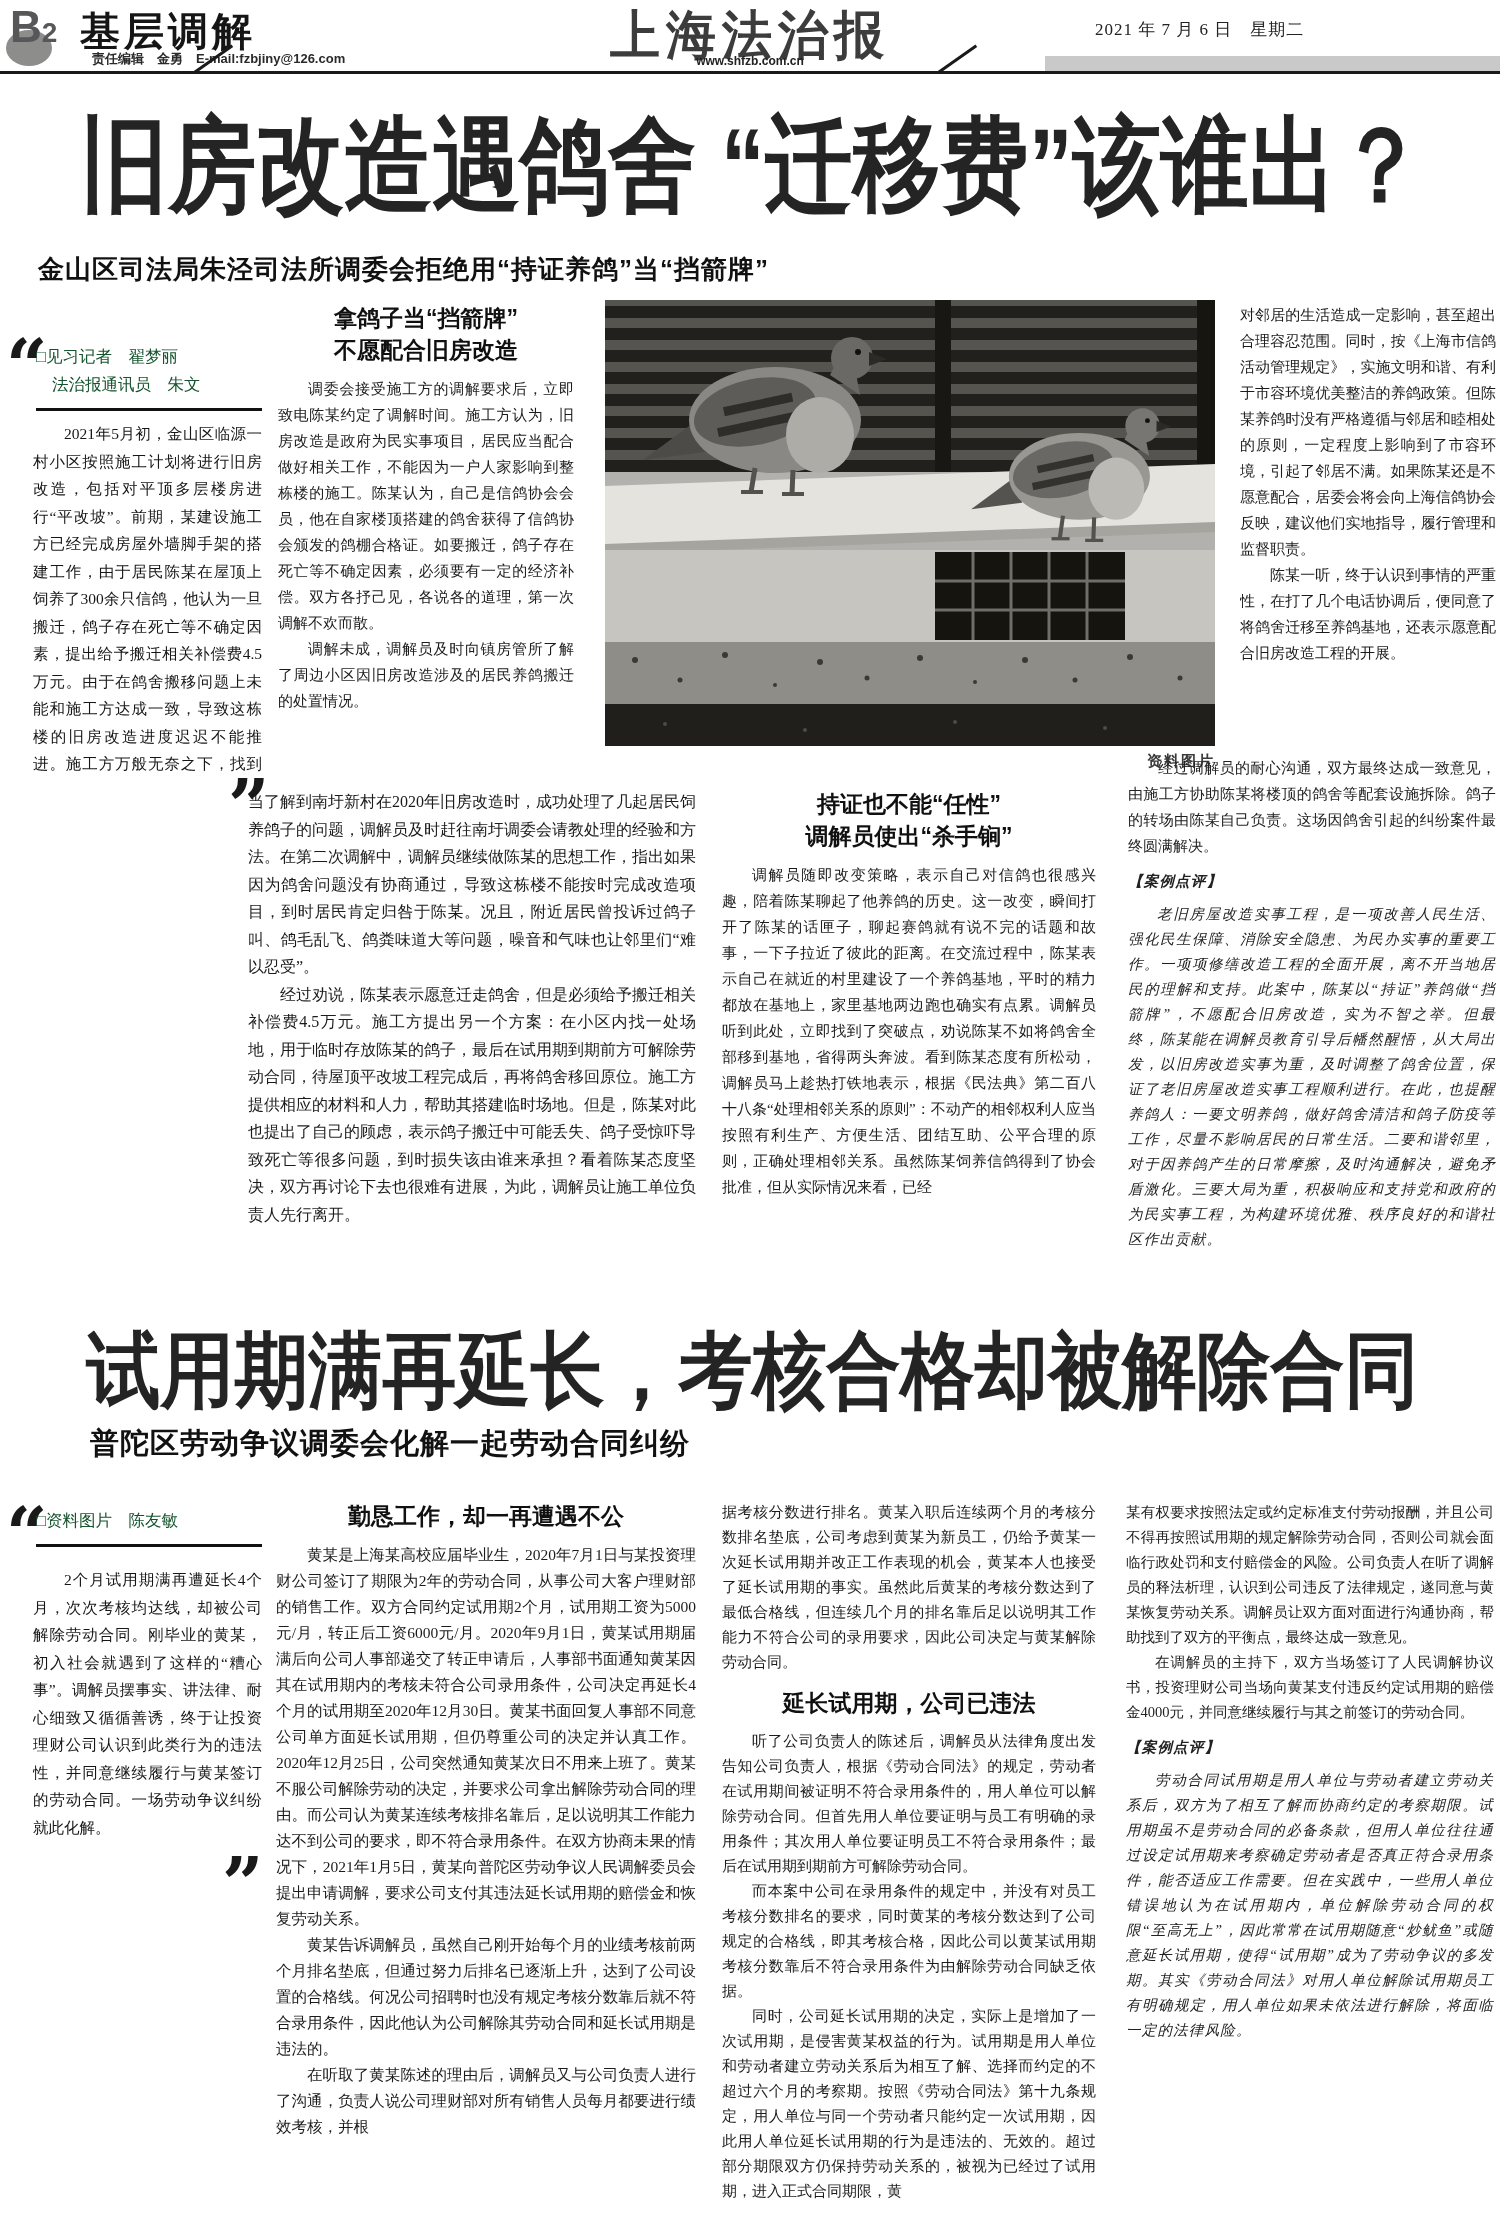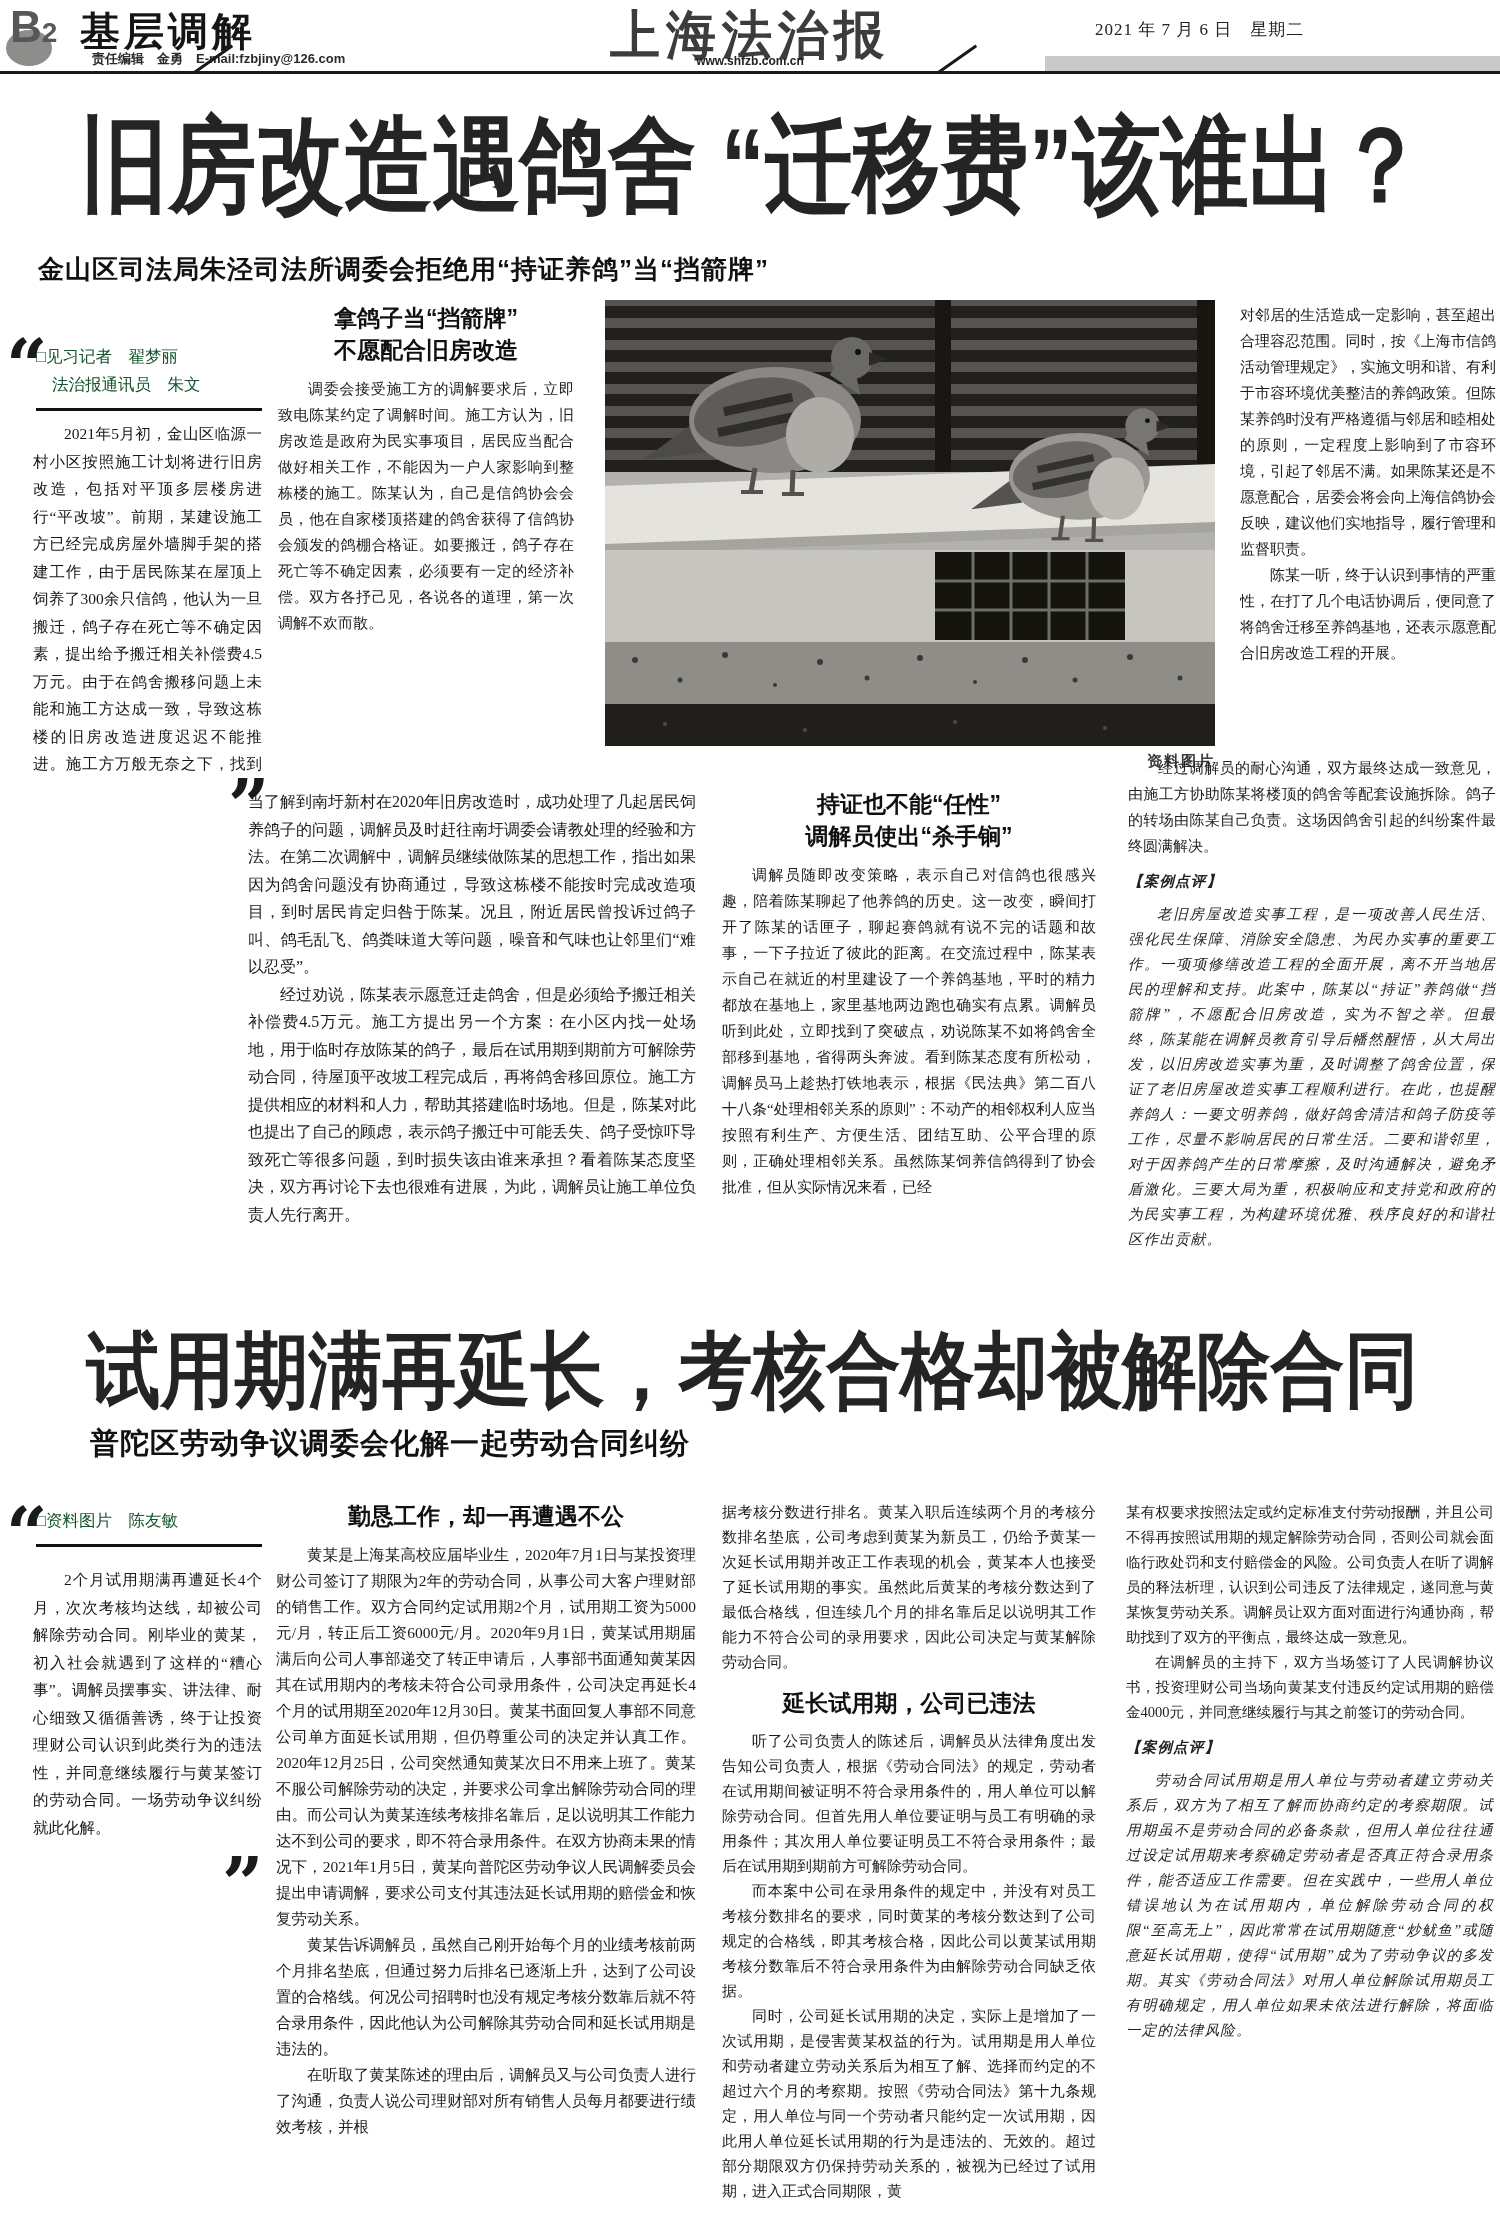--- a/index.html
+++ b/index.html
@@ -83,20 +83,21 @@
   <div class="quote-para clip" style="left:33px; top:420px; width:229px; height:360px;">
     <p>2021年5月初，金山区临源一村小区按照施工计划将进行旧房改造，包括对平顶多层楼房进行“平改坡”。前期，某建设施工方已经完成房屋外墙脚手架的搭建工作，由于居民陈某在屋顶上饲养了300余只信鸽，他认为一旦搬迁，鸽子存在死亡等不确定因素，提出给予搬迁相关补偿费4.5万元。由于在鸽舍搬移问题上未能和施工方达成一致，导致这栋楼的旧房改造进度迟迟不能推进。施工方万般无奈之下，找到金山区司法局朱泾司法所临东调委会要求进行调解。</p>
   </div>
   <div class="bigquote" style="left:228px; top:770px;">”</div>
 </div>
 
 <div class="col clip" style="left:278px; top:302px; width:296px; height:478px;">
   <p class="col-subhead" style="margin-bottom:0;">拿鸽子当“挡箭牌”</p>
   <p class="col-subhead">不愿配合旧房改造</p>
   <p>调委会接受施工方的调解要求后，立即致电陈某约定了调解时间。施工方认为，旧房改造是政府为民实事项目，居民应当配合做好相关工作，不能因为一户人家影响到整栋楼的施工。陈某认为，自己是信鸽协会会员，他在自家楼顶搭建的鸽舍获得了信鸽协会颁发的鸽棚合格证。如要搬迁，鸽子存在死亡等不确定因素，必须要有一定的经济补偿。双方各抒己见，各说各的道理，第一次调解不欢而散。</p>
+  <p>调解未成，调解员及时向镇房管所了解了周边小区因旧房改造涉及的居民养鸽搬迁的处置情况。</p>
 </div>
 
 <div class="photo-frame">
   <svg width="610" height="446" viewBox="0 0 610 446">
     <rect x="0" y="0" width="610" height="446" fill="#b2b1ad"></rect>
     <rect x="0" y="0" width="610" height="172" fill="#56544f"></rect>
     <g fill="#21201d">
       <rect x="0" y="6" width="610" height="12"></rect>
         <rect x="0" y="28" width="610" height="12"></rect>
       <rect x="0" y="50" width="610" height="12"></rect>

